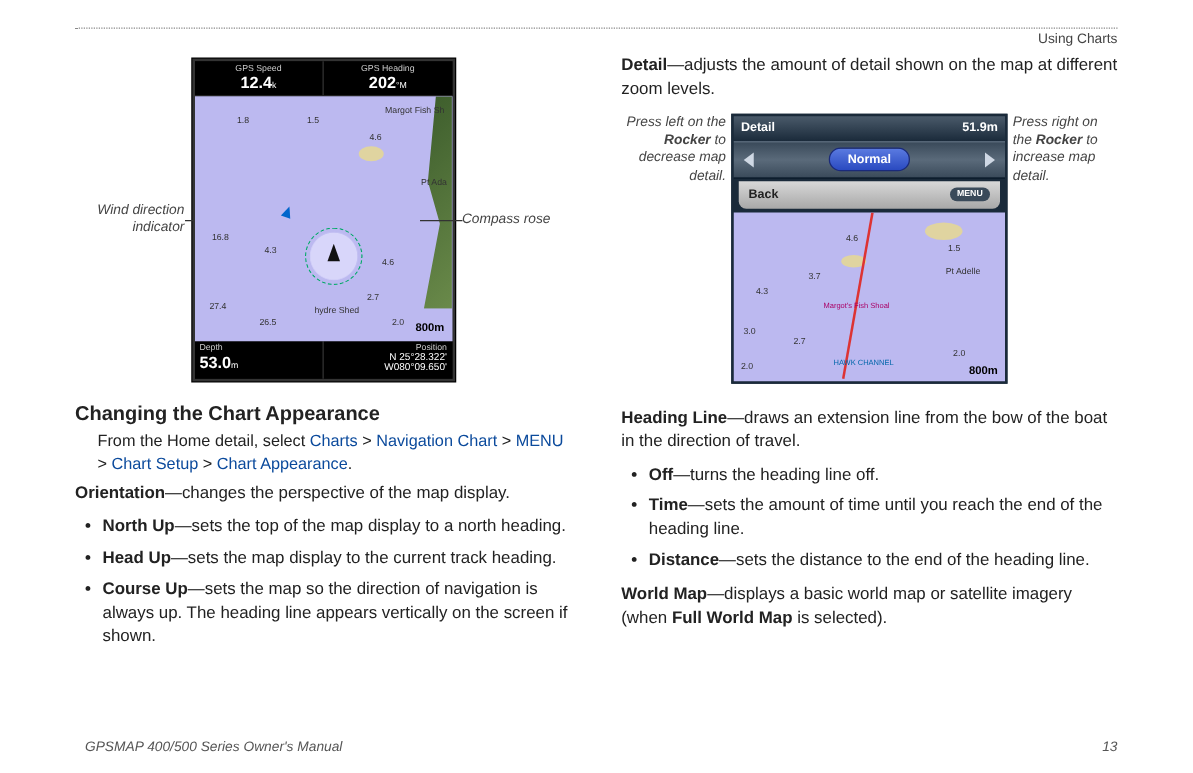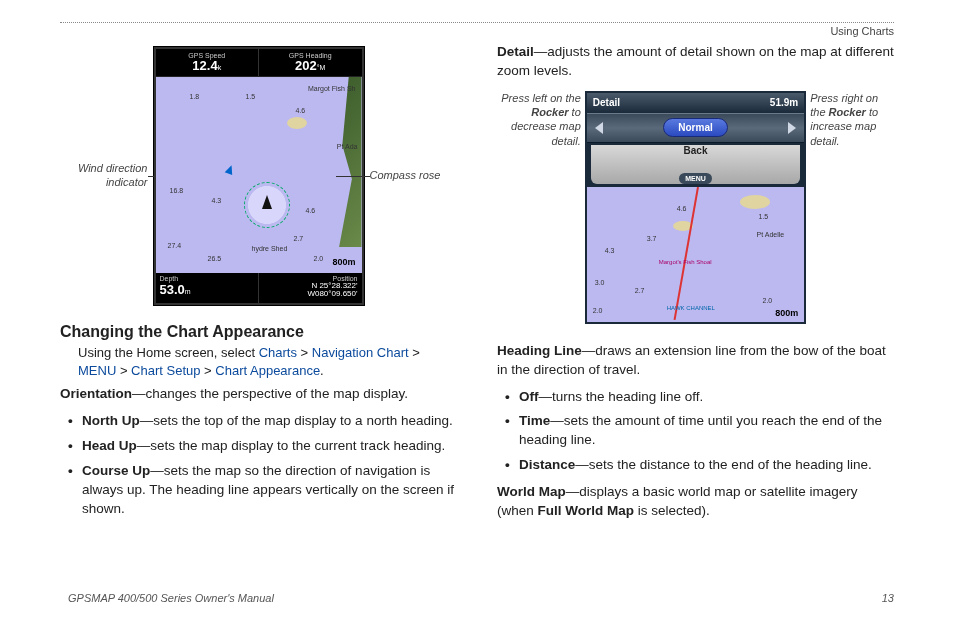--- a/index.html
+++ b/index.html
@@ -231,32 +231,31 @@
     position:absolute;
     top:50%;
     transform:translateY(-50%);
     width:0;height:0;
     border-top:6px solid transparent;
     border-bottom:6px solid transparent;
   }
   .slider-arrow.l { left:8px; border-right:8px solid #cfd8e4; }
   .slider-arrow.r { right:8px; border-left:8px solid #cfd8e4; }
   .dev2-backbar {
-    height:39px;
+    height:22px;
     background:linear-gradient(#d8d8d8,#a8a8a8);
     display:flex;
     align-items:center;
     justify-content:space-between;
     padding:0 8px;
     font-size:10px;
     font-weight:bold;
     color:#222;
     border-radius:0 0 6px 6px;
     margin:2px 4px 3px 4px;
-    flex-direction:column;
   }
   .menu-pill {
     background:#3a4a5a;color:#fff;font-size:7px;font-weight:bold;
     padding:2px 6px;border-radius:8px;
   }
   .dev2-map {
     height:135px;
     background:#bcb9f0;
     position:relative;
     overflow:hidden;
@@ -334,21 +333,21 @@
             <div style="font-size:8px;line-height:1">W080°09.650'</div>
           </div>
         </div>
       </div>
 
       <div class="fig1-rightlabel leader-r">Compass rose</div>
     </div>
 
     <h3 class="section">Changing the Chart Appearance</h3>
     <p class="nav-path">
-      <span>Using the Home screen, select </span><span class="nav-link">Charts</span> &gt;
+      <span>From the Home detail, select </span><span class="nav-link">Charts</span> &gt;
       <span class="nav-link">Navigation Chart</span> &gt;
       <span class="nav-link">MENU</span> &gt;
       <span class="nav-link">Chart Setup</span> &gt;
       <span class="nav-link">Chart Appearance</span>.
     </p>
     <p class="body">
       <span class="term">Orientation</span><span>—changes the perspective of the map display.</span>
     </p>
     <ul class="bullets">
       <li><span class="term">North Up</span><span>—sets the top of the map display to a north heading.</span></li>

